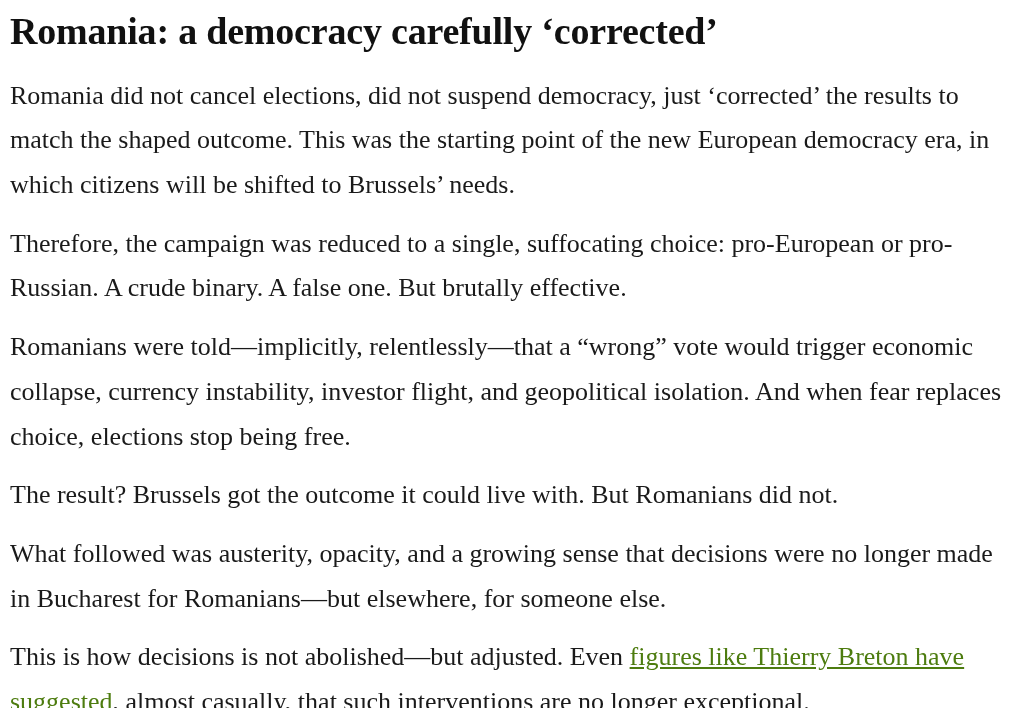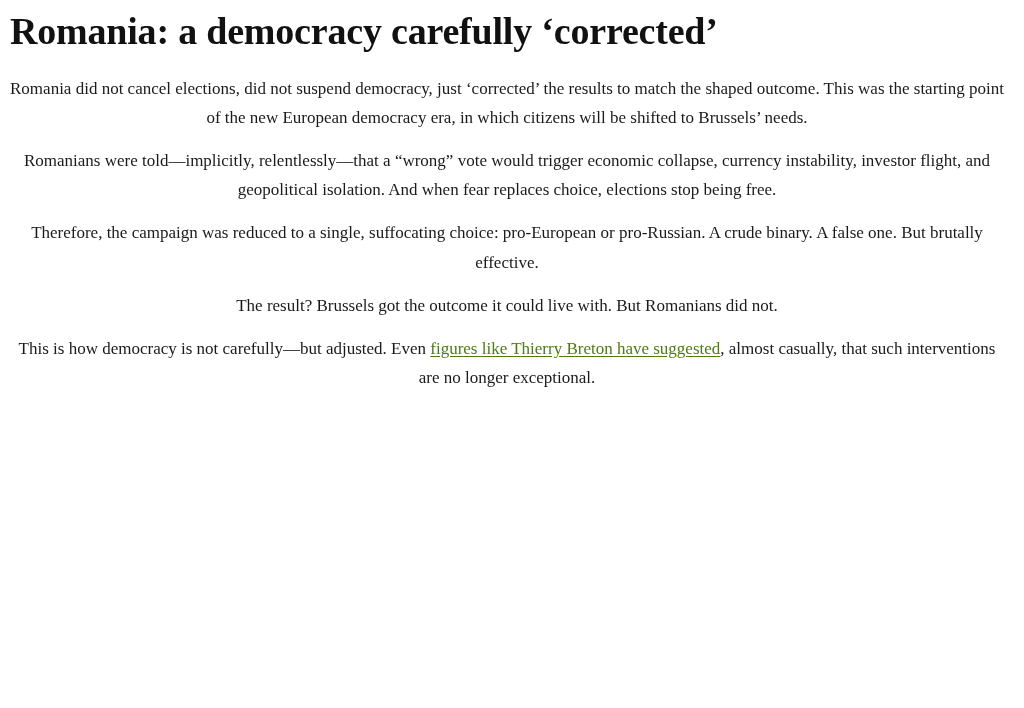--- a/index.html
+++ b/index.html
@@ -21,49 +21,49 @@
   .article-title {
     font-family: "Liberation Serif", "DejaVu Serif", serif;
     font-weight: bold;
     font-size: 38px;
     line-height: 1.25;
     letter-spacing: -0.2px;
     margin: 0 0 18px 0;
     color: #111111;
   }
   .para {
-    font-size: 17px;
+    font-size: 26px;
     line-height: 1.72;
     margin: 0 0 14px 0;
     color: #1a1a1a;
     max-width: 1000px;
-    text-align: center;
   }
   .para:last-child {
     margin-bottom: 0;
   }
   .inline-link {
     color: #4d7c0f;
     text-decoration: underline;
     text-underline-offset: 2px;
     cursor: pointer;
   }
 </style>
 </head>
 <body>
 
 <div class="article">
 
   <h1 class="article-title">Romania: a democracy carefully ‘corrected’</h1>
 
   <p class="para">Romania did not cancel elections, did not suspend democracy, just ‘corrected’ the results to match the shaped outcome. This was the starting point of the new European democracy era, in which citizens will be shifted to Brussels’ needs.</p>
 
+  <p class="para">Therefore, the campaign was reduced to a single, suffocating choice: pro-European or pro-Russian. A crude binary. A false one. But brutally effective.</p>
+
   <p class="para">Romanians were told—implicitly, relentlessly—that a “wrong” vote would trigger economic collapse, currency instability, investor flight, and geopolitical isolation. And when fear replaces choice, elections stop being free.</p>
-
-  <p class="para">Therefore, the campaign was reduced to a single, suffocating choice: pro-European or pro-Russian. A crude binary. A false one. But brutally effective.</p>
 
 
   <p class="para">The result? Brussels got the outcome it could live with. But Romanians did not.</p>
 
+  <p class="para">What followed was austerity, opacity, and a growing sense that decisions were no longer made in Bucharest for Romanians—but elsewhere, for someone else.</p>
 
-  <p class="para"><span>This is how democracy is not carefully—but adjusted. Even </span><a class="inline-link">figures like Thierry Breton have suggested</a><span>, almost casually, that such interventions are no longer exceptional.</span></p>
+  <p class="para"><span>This is how decisions is not abolished—but adjusted. Even </span><a class="inline-link">figures like Thierry Breton have suggested</a><span>, almost casually, that such interventions are no longer exceptional.</span></p>
 
 </div>
 
 </body></html>

